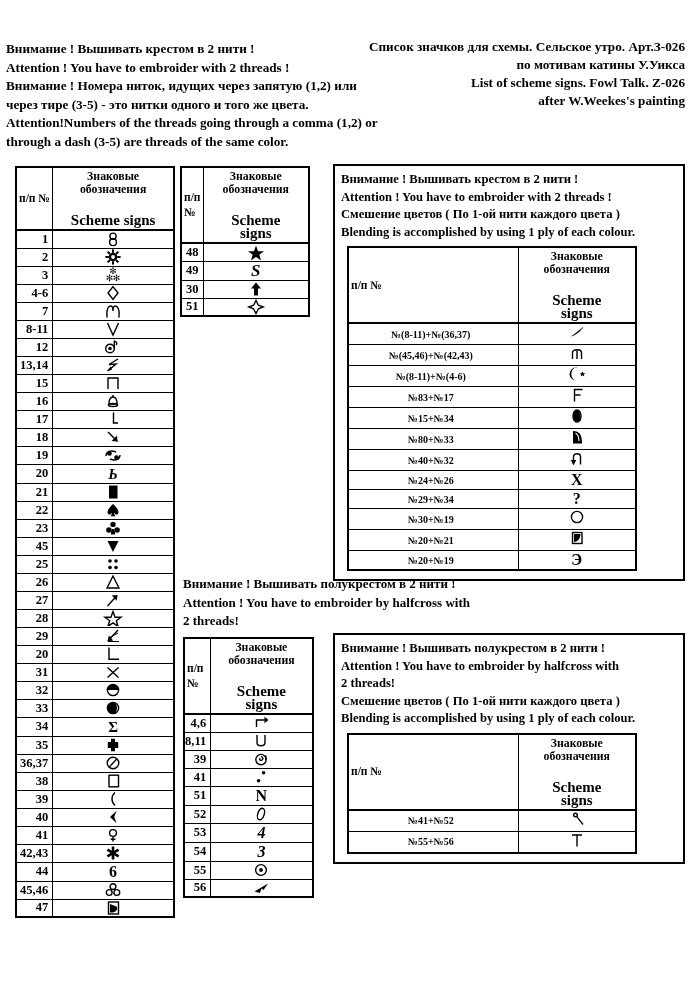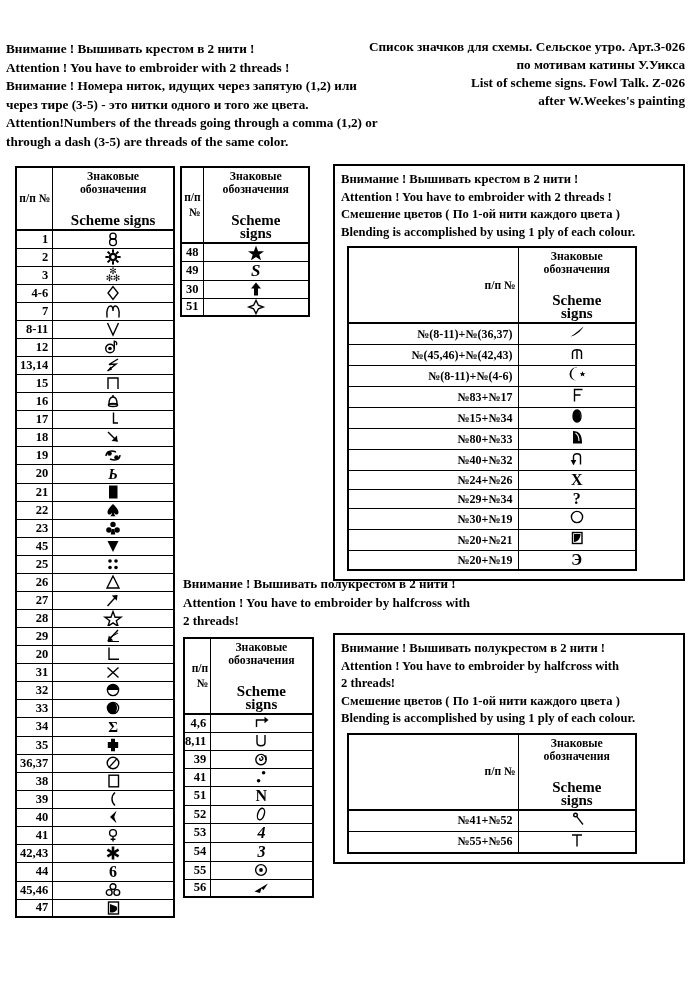--- a/index.html
+++ b/index.html
@@ -46,21 +46,21 @@
   }
   .sign-table td, .sign-table th {
     border: 1px solid #000;
     padding: 0;
     font-weight: bold;
   }
   .sign-table thead th {
     border-bottom: 2px solid #000;
   }
   .hdr-num {
-    text-align: right;
+    text-align: left;
     font-size: 11.5px;
     line-height: 15px;
     padding: 3px 2px 3px 2px !important;
   }
   .hdr-sign {
     text-align: center;
     font-size: 11.5px;
     line-height: 13px;
     padding: 2px 17px !important;
   }
@@ -105,22 +105,22 @@
     font-weight: bold;
     font-size: 12.6px;
     line-height: 17.5px;
     white-space: nowrap;
   }
   .note-box .inner-table-wrap { margin-top: 5px; padding-left: 6px; }
   .blend-table { border-collapse: collapse; border: 2px solid #000; width: 290px; }
   .blend-table td, .blend-table th { border: 1px solid #000; padding: 0; font-weight: bold; }
   .blend-table thead th { border-bottom: 2px solid #000; }
   .blend-num {
-    text-align: right; padding-right: 5px !important;
-    font-size: 12px; height: 19px; width: 170px;
+    text-align: center; padding-right: 5px !important;
+    font-size: 10px; height: 19px; width: 170px;
   }
   .blend-sign { text-align: center; height: 19px; vertical-align: middle; }
 </style>
 </head>
 <body>
 
 <div id="header-right">
   <div>Список значков для схемы. Сельское утро. Арт.З-026</div>
   <div>по мотивам катины У.Уикса</div>
   <div>List of scheme signs. Fowl Talk. Z-026</div>

